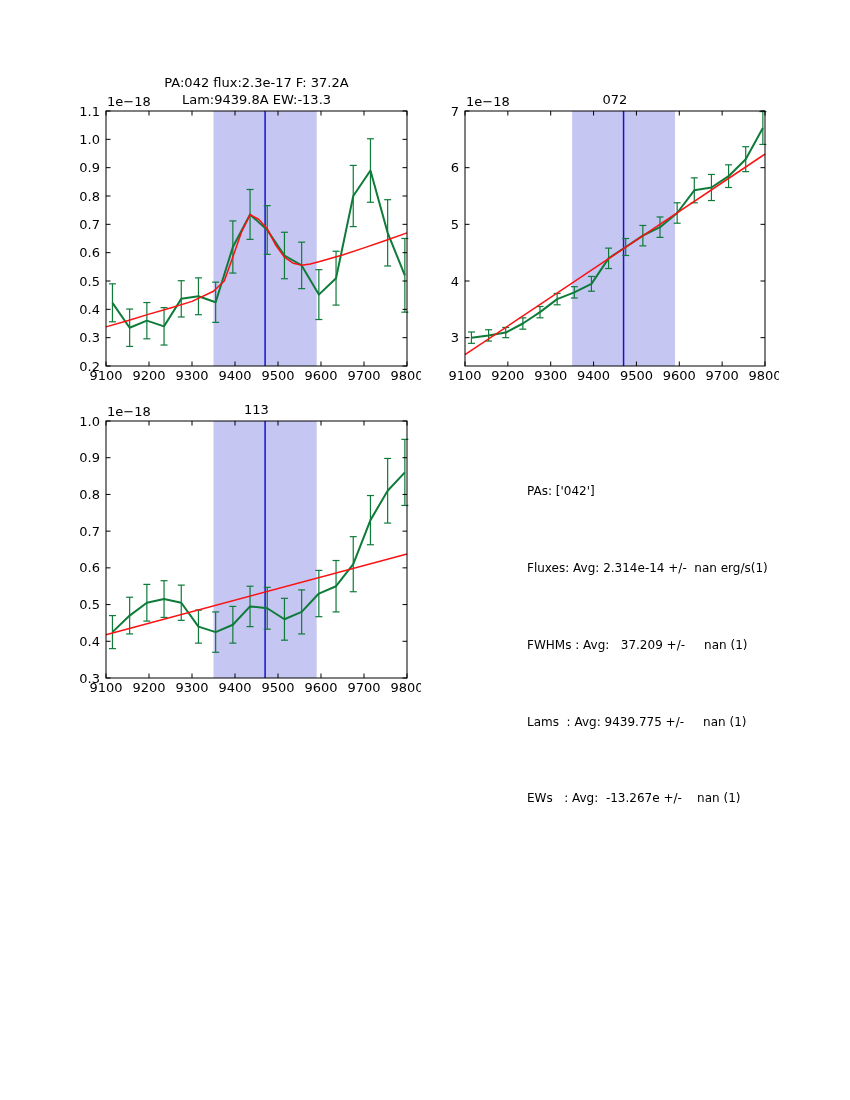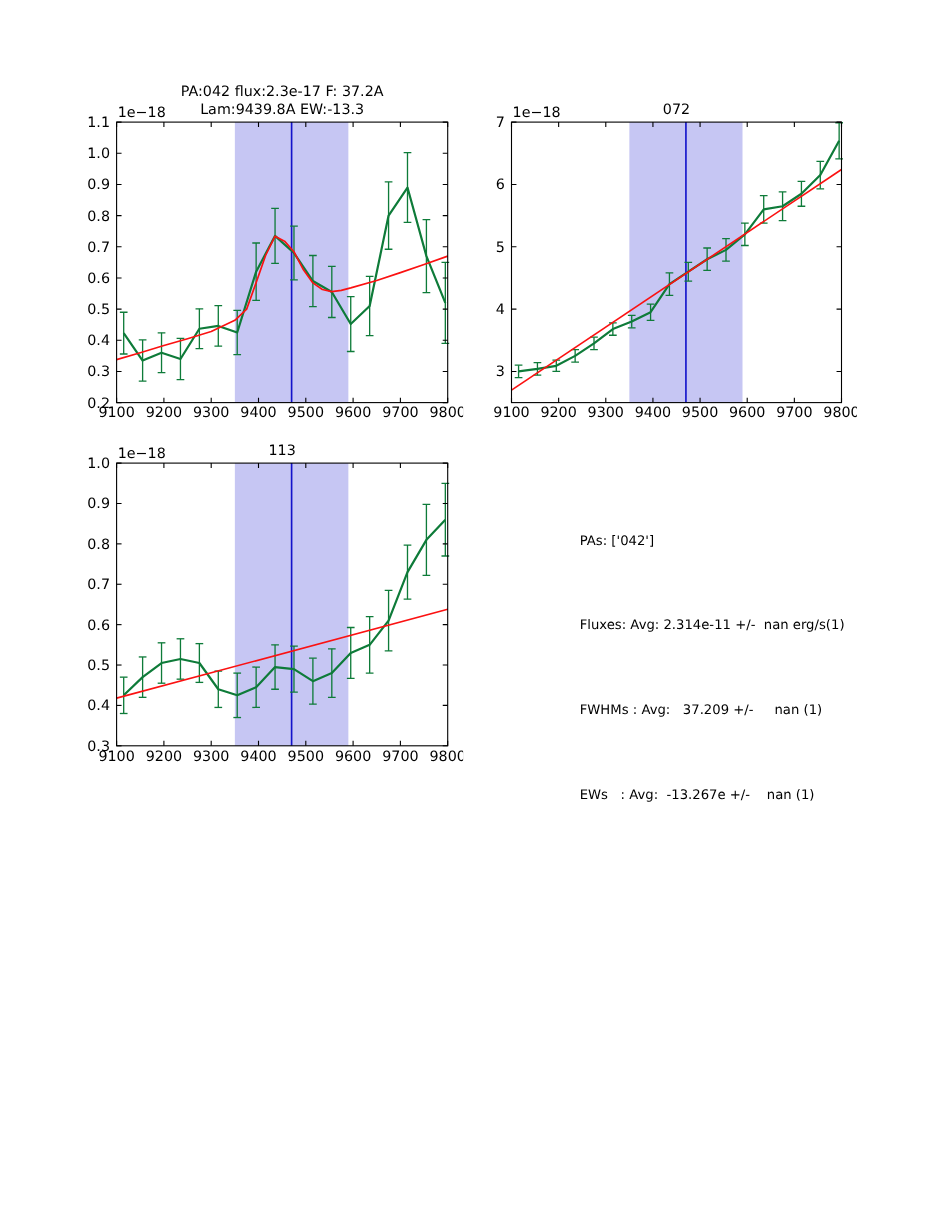--- a/index.html
+++ b/index.html
@@ -373,17 +373,18 @@
           <text x="50" y="138.92857142857142" text-anchor="end">0.8</text>
           <text x="50" y="102.21428571428571" text-anchor="end">0.9</text>
           <text x="50" y="65.5" text-anchor="end">1.0</text>
         </g>
         <text x="57" y="56" text-anchor="start" fill="#000000" font-size="13px">1e−18</text>
         <text x="206.5" y="54" text-anchor="middle" fill="#000000" font-size="13px">113</text>
       </svg>
     </div>
   <div class="stats-panel">
     <div>PAs: ['042']</div>
-    <div>Fluxes: Avg: 2.314e-11 +/-  nan erg/s(1)</div>
+    <div>Fluxes: Avg: 2.314e-14 +/-  nan erg/s(1)</div>
     <div>FWHMs : Avg:   37.209 +/-     nan (1)</div>
+    <div>Lams  : Avg: 9439.775 +/-     nan (1)</div>
     <div>EWs   : Avg:  -13.267e +/-    nan (1)</div>
   </div>
 </div>
 
 </body></html>

